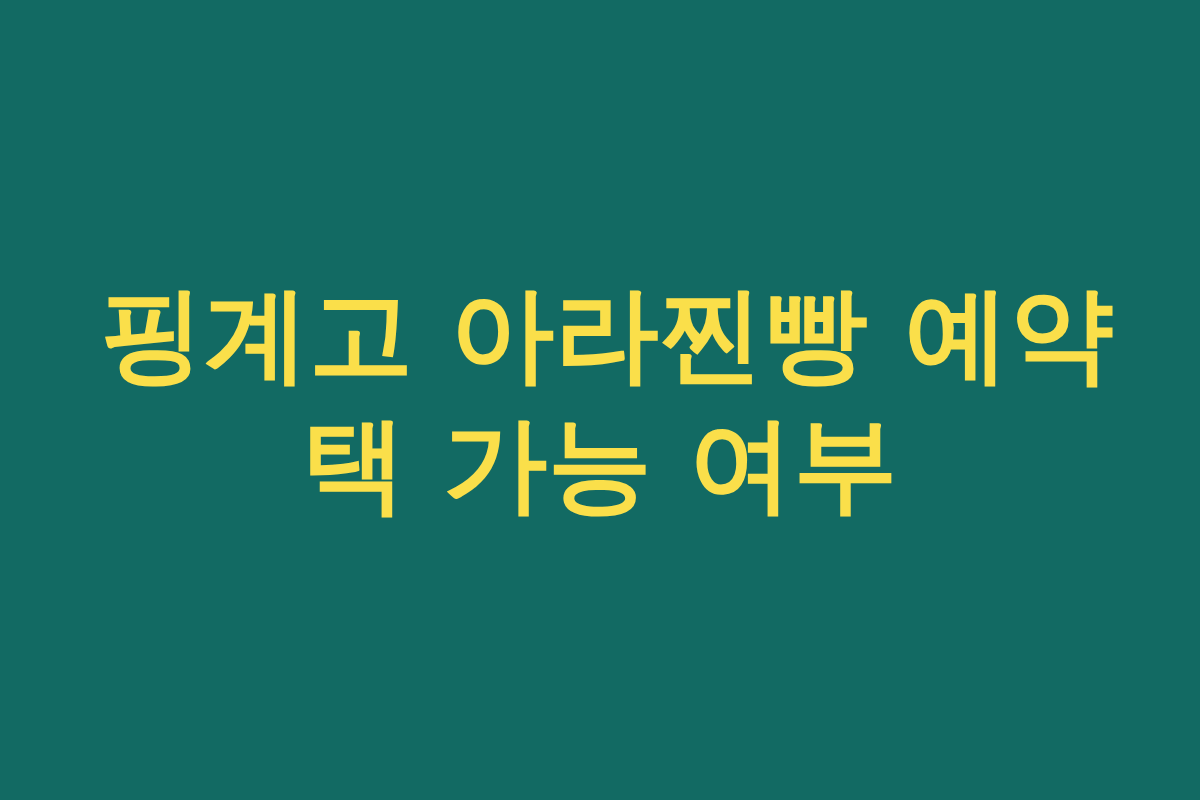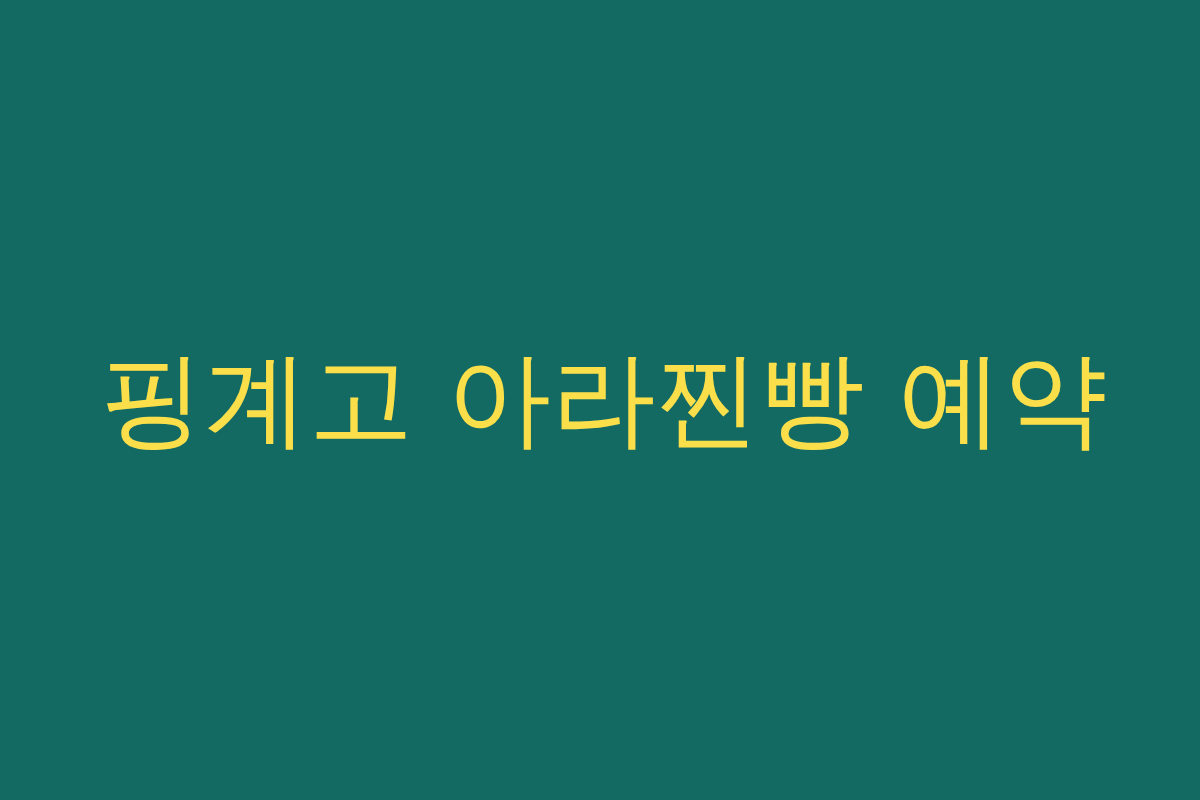--- a/index.html
+++ b/index.html
@@ -35,33 +35,34 @@
     align-items: center;
     justify-content: center;
   }
 
   .headline-line {
     display: block;
     width: 100%;
     color: #fadf4a;
     font-family: "DejaVu Sans", "Liberation Sans", sans-serif;
     font-size: 104px;
-    font-weight: 400;
+    font-weight: 700;
     line-height: 130px;
     letter-spacing: 0.5px;
     white-space: nowrap;
     text-rendering: optimizeLegibility;
   }
 </style>
 </head>
 <body>
 
 <div class="card">
 
   <div class="headline-block">
 
     <span class="headline-line">핑계고 아라찐빵 예약</span>
 
 
+    <span class="headline-line">택 가능 여부</span>
 
   </div>
 
 </div>
 
 </body></html>

